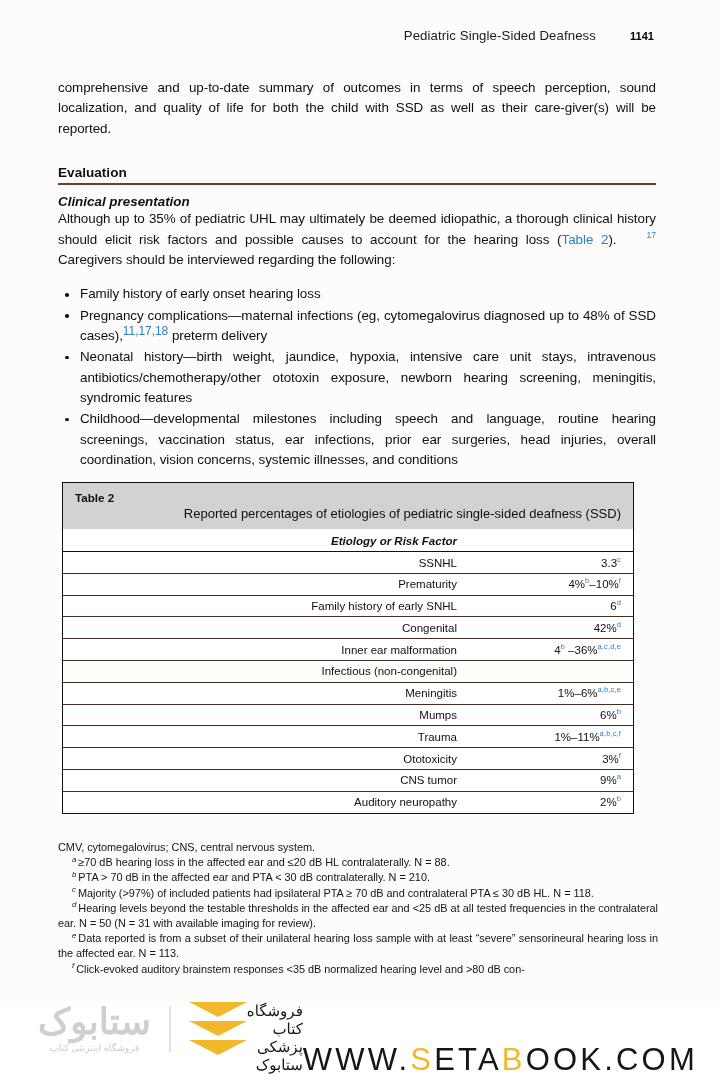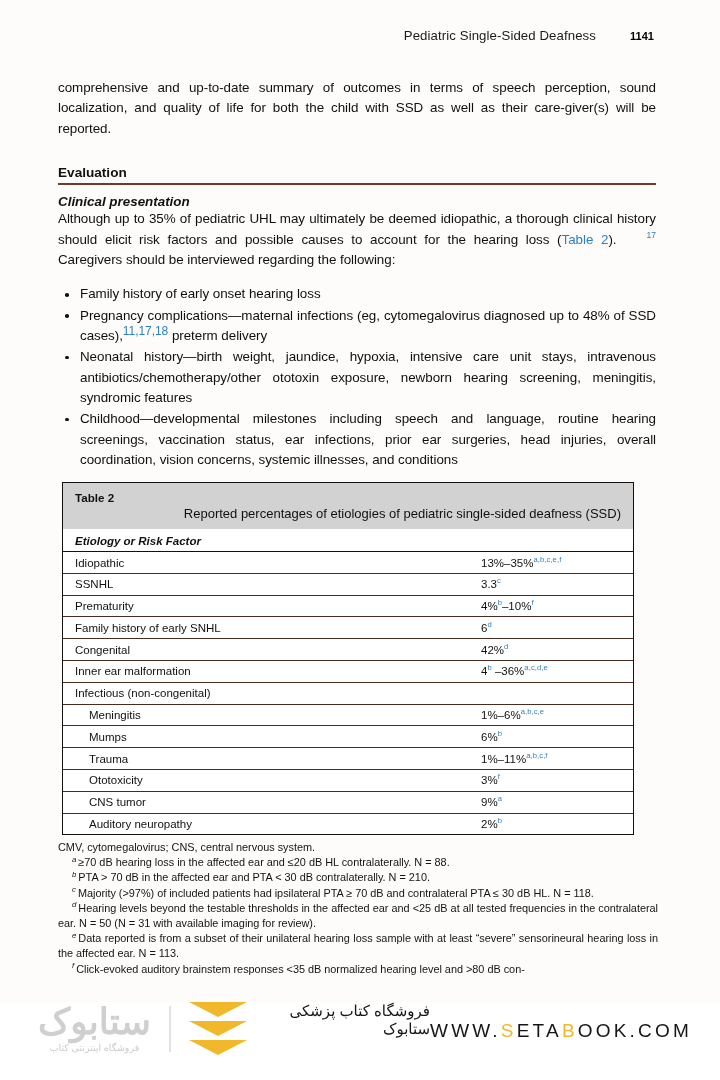--- a/index.html
+++ b/index.html
@@ -136,21 +136,21 @@
   table.etio {
     width: 100%;
     border-collapse: collapse;
     background: #fff;
   }
   table.etio th,
   table.etio td {
     font-size: 11.5px;
     color: #111;
     padding: 4.5px 12px 4.3px 12px;
-    text-align: left;
+    text-align: right;
     vertical-align: baseline;
   }
   table.etio thead th {
     font-style: italic;
     font-weight: bold;
     border-bottom: 1.3px solid #111;
     padding-top: 6px;
     padding-bottom: 4px;
   }
   table.etio tbody tr td {
@@ -244,21 +244,21 @@
     flex-direction: row;
     align-items: flex-end;
   }
   .wm-fa {
     font-size: 15px;
     color: #151515;
     direction: rtl;
     margin-bottom: 4px;
   }
   .wm-url {
-    font-size: 19px;
+    font-size: 31px;
     letter-spacing: 3.2px;
     color: #161616;
     font-weight: normal;
   }
   .wm-url .gold { color: #F0B82A; }
 </style>
 </head>
 <body>
 
 <div class="page-header">
@@ -290,24 +290,20 @@
     <span class="tbl-title">Reported percentages of etiologies of pediatric single-sided deafness (SSD)</span>
   </div>
   <table class="etio">
     <thead>
       <tr>
         <th>Etiology or Risk Factor</th>
         <th class="val"></th>
       </tr>
     </thead>
     <tbody id="etio-body">
-        <tr>
-          <td class="lbl">Idiopathic</td>
-          <td class="val"><span>13%–35%</span><sup class="fn">a,b,c,e,f</sup></td>
-        </tr>
         <tr>
           <td class="lbl">SSNHL</td>
           <td class="val"><span>3.3</span><sup class="fn">c</sup></td>
         </tr>
         <tr>
           <td class="lbl">Prematurity</td>
           <td class="val"><span>4%</span><sup class="fn">b</sup><span>–10%</span><sup class="fn">f</sup></td>
         </tr>
         <tr>
           <td class="lbl">Family history of early SNHL</td>

